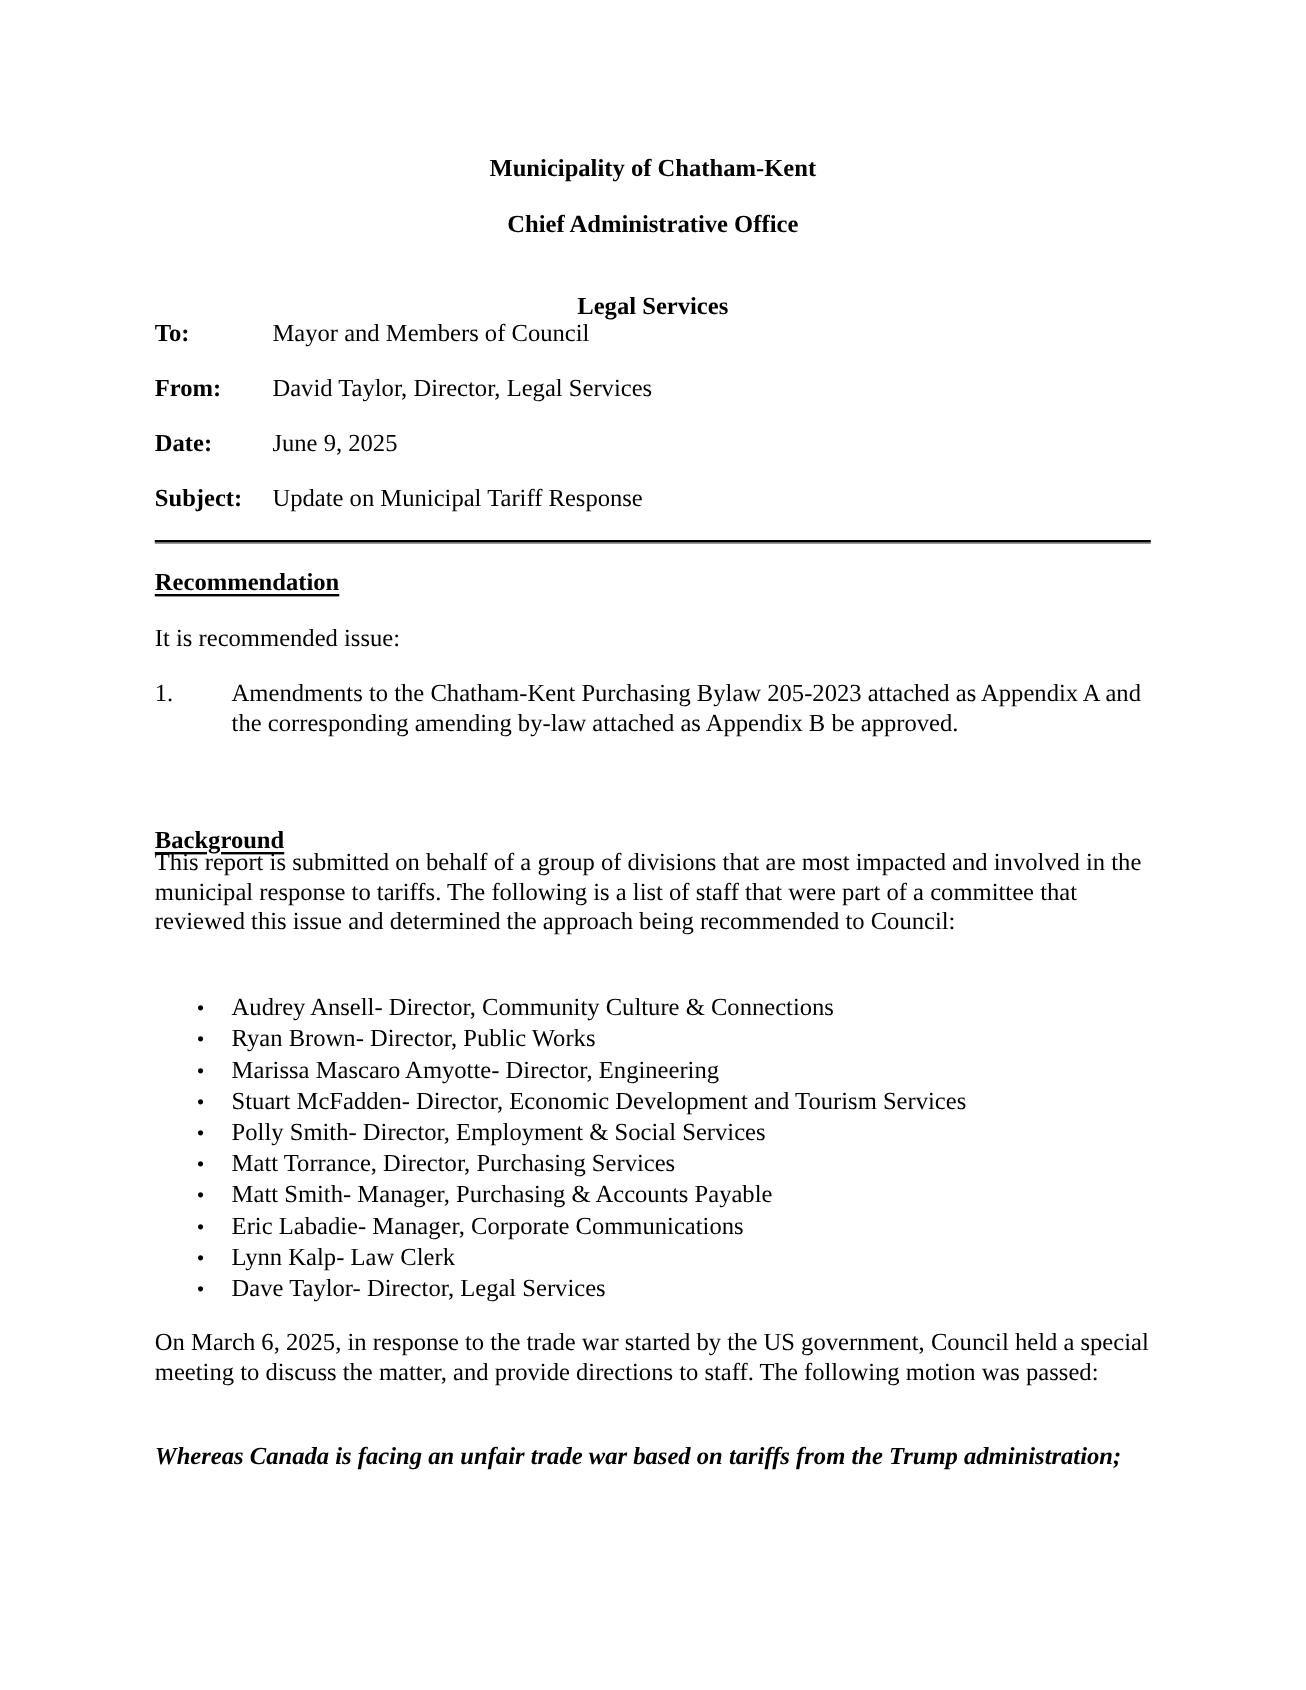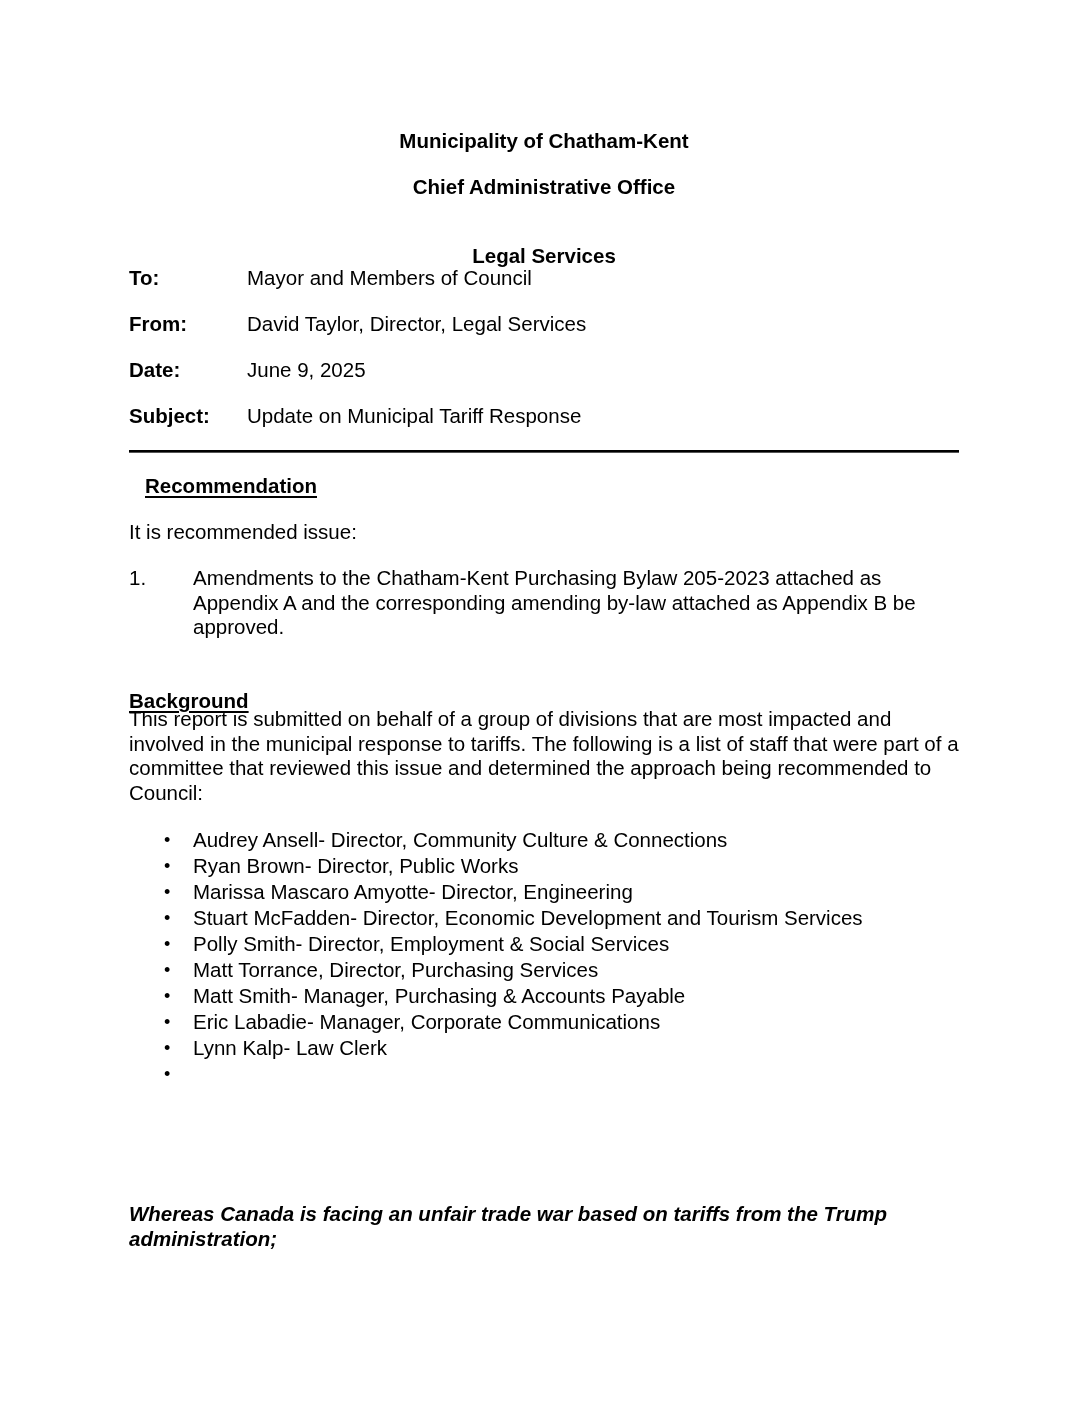--- a/index.html
+++ b/index.html
@@ -12,21 +12,21 @@
       height: 1408px;
       position: relative;
       overflow: hidden;
       font-family: "Liberation Sans", sans-serif;
       color: #000000;
       font-size: 20.5px;
     }
     .page {
       position: absolute;
       left: 0; top: 0;
-      width: 1088px; height: 1136px;
+      width: 1088px; height: 1136px; font-family: Liberation Serif, serif;
     }
     .center-title {
       position: absolute;
       left: 0; width: 1088px;
       text-align: center;
       font-weight: bold;
       font-size: 20.5px;
       line-height: 24px;
     }
     .memo-row {
@@ -36,21 +36,21 @@
       line-height: 24px;
       white-space: nowrap;
     }
     .memo-label {
       position: absolute;
       left: 0;
       font-weight: bold;
     }
     .memo-value {
       position: absolute;
-      left: 118px;
+      left: 98px;
     }
     .rule {
       position: absolute;
       left: 129px;
       width: 830px;
       top: 450px;
       height: 0;
       border-top: 2px solid #000;
       border-bottom: 1px solid #555;
     }
@@ -135,40 +135,41 @@
     <span class="memo-label">Date:</span>
     <span class="memo-value">June 9, 2025</span>
   </div>
   <div class="memo-row" style="top:404px;">
     <span class="memo-label">Subject:</span>
     <span class="memo-value">Update on Municipal Tariff Response</span>
   </div>
 
   <div class="rule"></div>
 
-  <div class="heading" style="top:474px;margin-left:16px;">Recommendation</div>
+  <div class="heading" style="top:474px;">Recommendation</div>
   <div class="para" style="top:520px;">It is recommended issue:</div>
 
   <div class="num-item" style="top:566px;">
     <span class="num">1.</span>
     <span class="num-text">Amendments to the Chatham-Kent Purchasing Bylaw 205-2023 attached as Appendix A and the corresponding amending by-law attached as Appendix B be approved.</span>
   </div>
 
   <div class="heading" style="top:689px;">Background</div>
   <div class="para" style="top:707px;">This report is submitted on behalf of a group of divisions that are most impacted and involved in the municipal response to tariffs. The following is a list of staff that were part of a committee that reviewed this issue and determined the approach being recommended to Council:</div>
 
   <ul class="bullets">
     <li><span class="bullet">•</span><span>Audrey Ansell- Director, Community Culture &amp; Connections</span></li>
     <li><span class="bullet">•</span><span>Ryan Brown- Director, Public Works</span></li>
     <li><span class="bullet">•</span><span>Marissa Mascaro Amyotte- Director, Engineering</span></li>
     <li><span class="bullet">•</span><span>Stuart McFadden- Director, Economic Development and Tourism Services</span></li>
     <li><span class="bullet">•</span><span>Polly Smith- Director, Employment &amp; Social Services</span></li>
     <li><span class="bullet">•</span><span>Matt Torrance, Director, Purchasing Services</span></li>
     <li><span class="bullet">•</span><span>Matt Smith- Manager, Purchasing &amp; Accounts Payable</span></li>
     <li><span class="bullet">•</span><span>Eric Labadie- Manager, Corporate Communications</span></li>
     <li><span class="bullet">•</span><span>Lynn Kalp- Law Clerk</span></li>
-    <li><span class="bullet">•</span></li>
+    <li><span class="bullet">•</span><span>Dave Taylor- Director, Legal Services</span></li>
   </ul>
 
+  <div class="para" style="top:1107px;">On March 6, 2025, in response to the trade war started by the US government, Council held a special meeting to discuss the matter, and provide directions to staff. The following motion was passed:</div>
 
   <div class="motion" style="top:1202px;">Whereas Canada is facing an unfair trade war based on tariffs from the Trump administration;</div>
 
 </div>
 
 </body></html>

